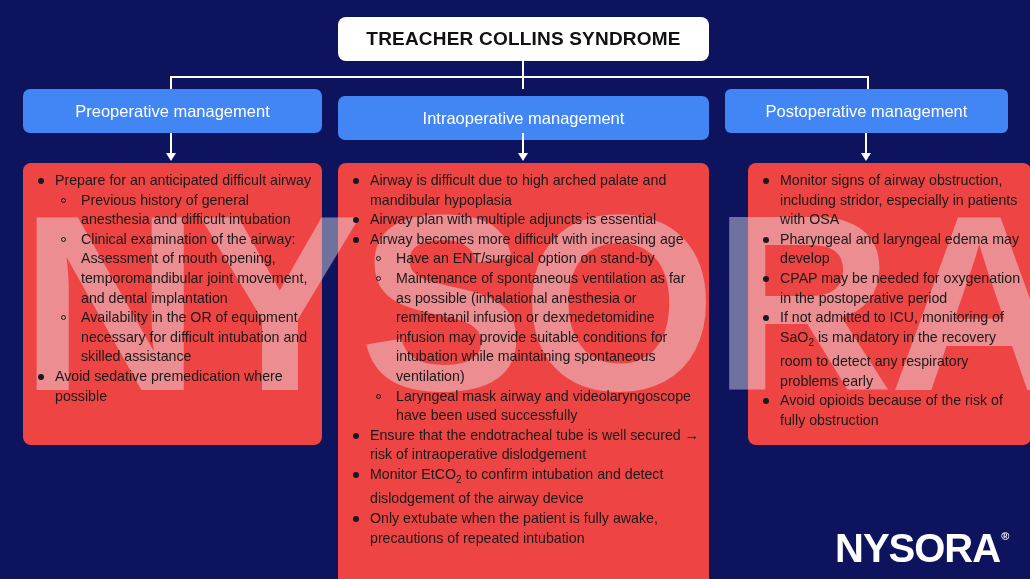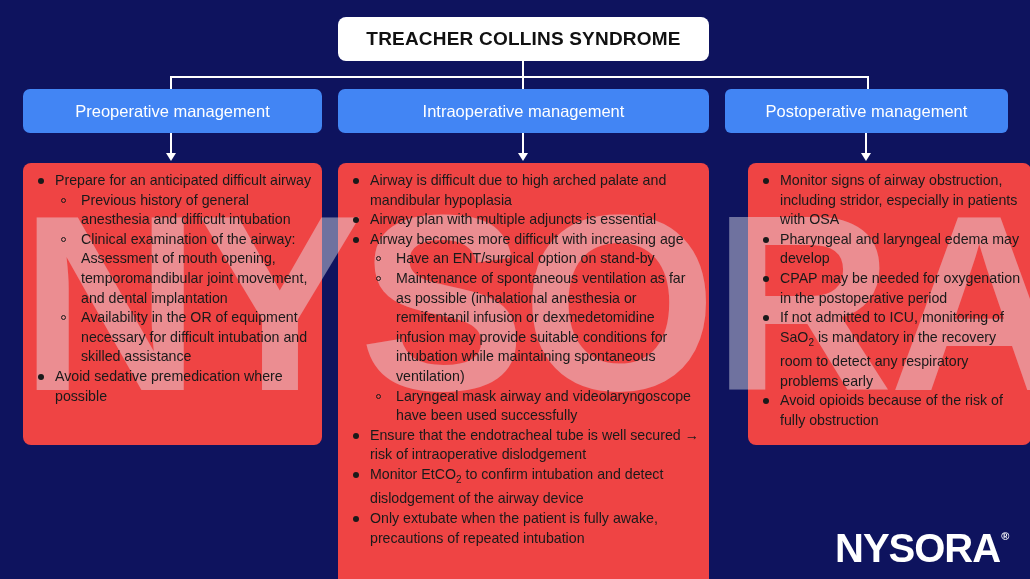--- a/index.html
+++ b/index.html
@@ -59,21 +59,21 @@
 <body>
 
 <div class="title-box">TREACHER COLLINS SYNDROME</div>
 
 <div class="line" style="left:522px;top:61px;width:2px;height:28px;"></div>
 <div class="line" style="left:170px;top:76px;width:699px;height:2px;"></div>
 <div class="line" style="left:170px;top:76px;width:2px;height:13px;"></div>
 <div class="line" style="left:867px;top:76px;width:2px;height:13px;"></div>
 
 <div class="header" style="left:23px;width:299px;">Preoperative management</div>
-<div class="header" style="left:338px;width:371px;">Intraoperative management</div>
+<div class="header" style="left:338px;width:371px;margin-top:7px;">Intraoperative management</div>
 <div class="header" style="left:725px;width:283px;border-radius:6px;">Postoperative management</div>
 
 <div class="line" style="left:170px;top:133px;width:2px;height:21px;"></div>
 <div class="arrow-head" style="left:166px;top:153px;"></div>
 <div class="line" style="left:522px;top:133px;width:2px;height:21px;"></div>
 <div class="arrow-head" style="left:518px;top:153px;"></div>
 <div class="line" style="left:865px;top:133px;width:2px;height:21px;"></div>
 <div class="arrow-head" style="left:861px;top:153px;"></div>
 
 <div class="card" style="left:23px;width:299px;height:282px;">

